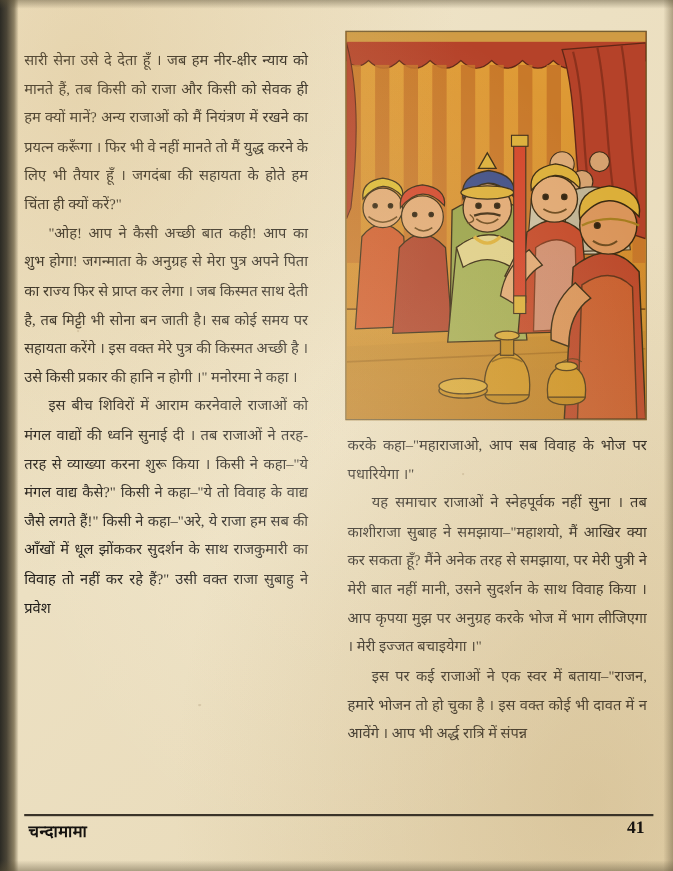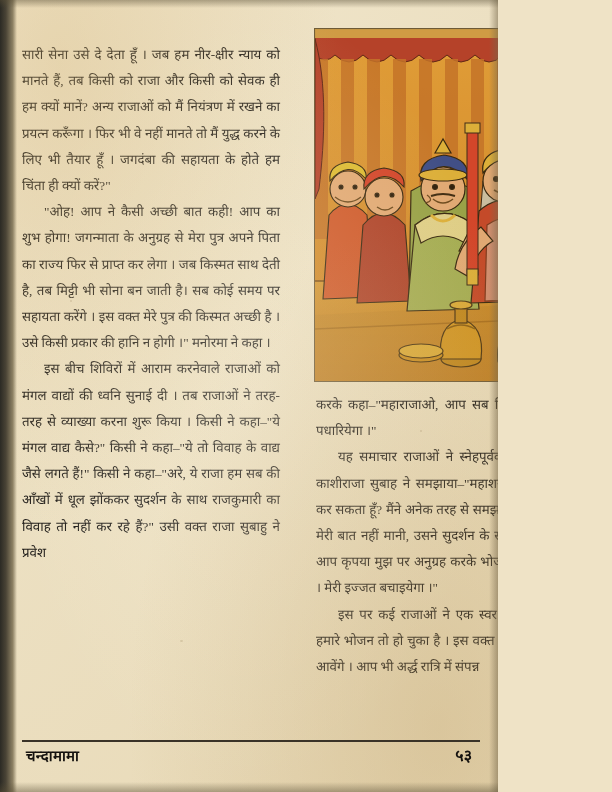--- a/index.html
+++ b/index.html
@@ -9,21 +9,21 @@
   body {
     width: 612px;
     height: 792px;
     background: #efe3c6;
     font-family: "Liberation Serif", serif;
     overflow: hidden;
   }
 
   #page {
     position: relative;
-    width: 498px;
+    width: 612px;
     height: 792px;
     background: linear-gradient(135deg, #f2e7cd 0%, #ece0c2 40%, #e8d9b6 100%);
     box-sizing: border-box;
     overflow: hidden;
   }
 
   
   #page::before {
     content: "";
     position: absolute;
@@ -335,21 +335,21 @@
       <p>करके कहा–"महाराजाओ, आप सब विवाह के भोज पर पधारियेगा ।"</p>
       <p class="indent">यह समाचार राजाओं ने स्नेहपूर्वक नहीं सुना । तब काशीराजा सुबाह ने समझाया–"महाशयो, मैं आखिर क्या कर सकता हूँ? मैंने अनेक तरह से समझाया, पर मेरी पुत्री ने मेरी बात नहीं मानी, उसने सुदर्शन के साथ विवाह किया । आप कृपया मुझ पर अनुग्रह करके भोज में भाग लीजिएगा । मेरी इज्जत बचाइयेगा ।"</p>
       <p class="indent">इस पर कई राजाओं ने एक स्वर में बताया–"राजन, हमारे भोजन तो हो चुका है । इस वक्त कोई भी दावत में न आवेंगे । आप भी अर्द्ध रात्रि में संपन्न</p>
     </div>
 
   </div>
 
   <div class="footer">
     <div class="footer-rule"></div>
     <div class="magazine-name devanagari">चन्दामामा</div>
-    <div class="page-number devanagari">५३</div>
+    <div class="page-number devanagari">41</div>
   </div>
 
   <div class="speckle" style="left:70px;  top:300px; width:2px; height:2px;"></div>
   <div class="speckle" style="left:420px; top:430px; width:2px; height:2px;"></div>
   <div class="speckle" style="left:180px; top:640px; width:3px; height:2px;"></div>
   <div class="speckle" style="left:520px; top:150px; width:2px; height:3px;"></div>
 
 </div>
 
 </body></html>

